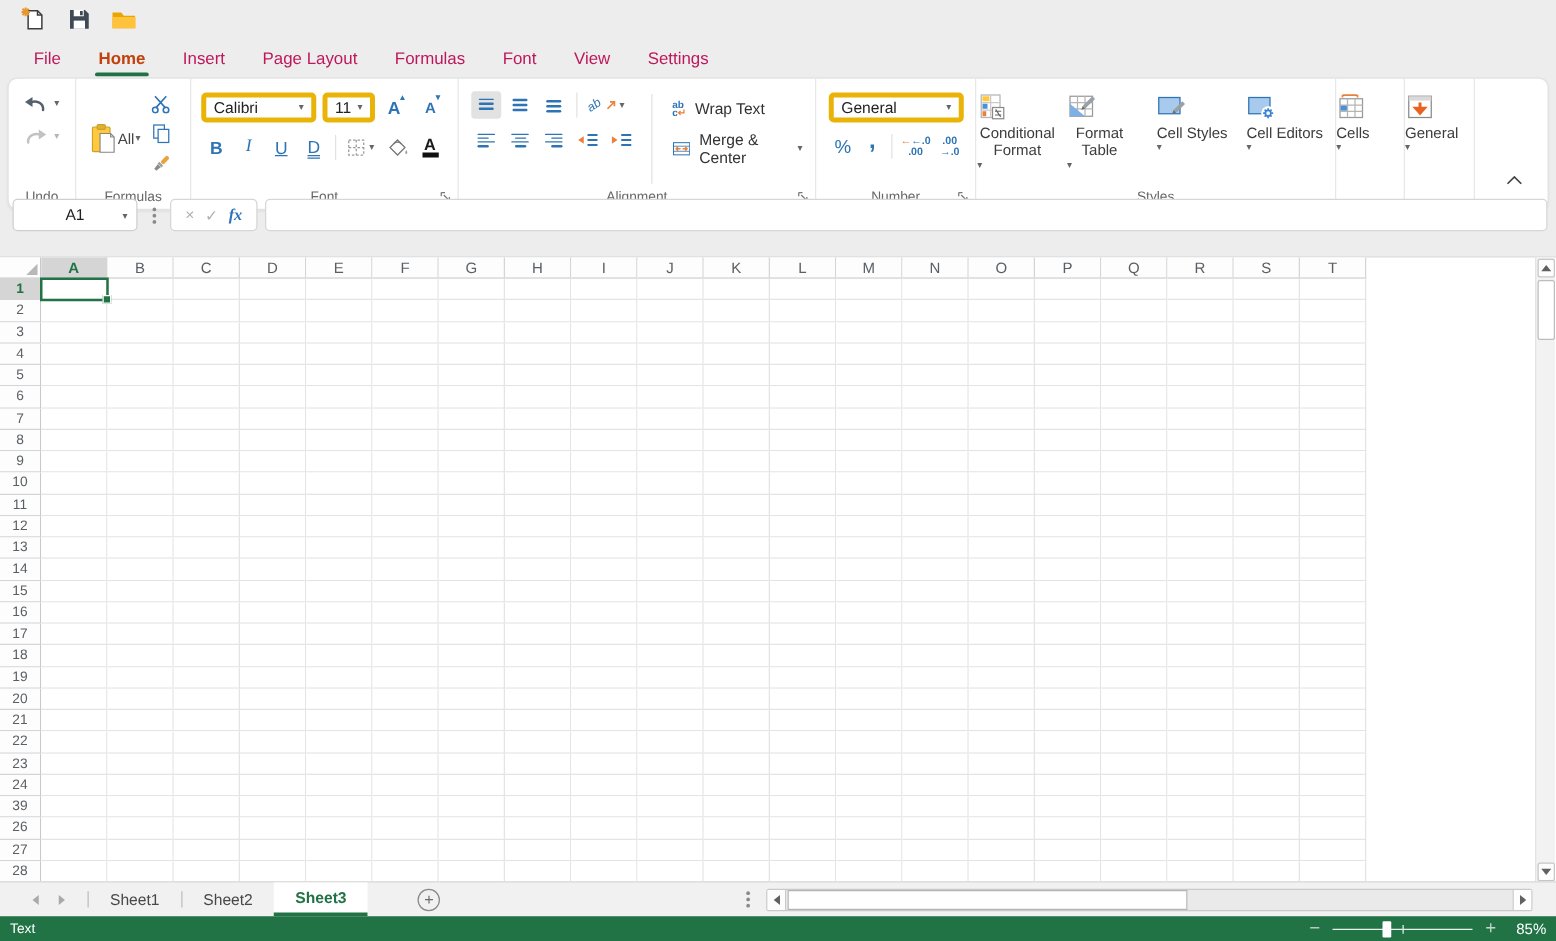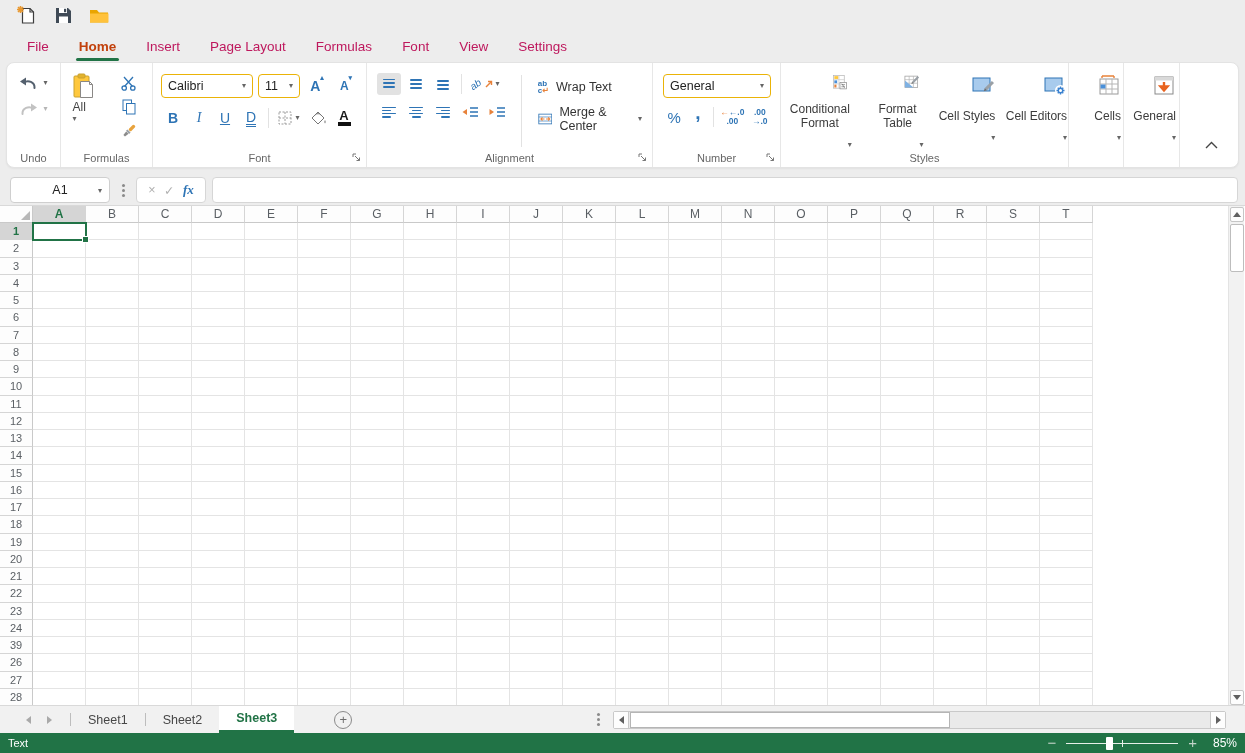--- a/index.html
+++ b/index.html
@@ -29,28 +29,28 @@
   .sbtn { display:flex; align-items:center; justify-content:center; border-radius:3px; cursor:pointer; }
   .sbtn.on { background:#e2e2e2; }
 
   
   .g-undo { width:54px; }
   .g-undo .col { padding-top:13px; display:flex; flex-direction:column; gap:12px; align-items:center; }
   .g-undo .row { display:flex; align-items:center; gap:5px; cursor:pointer; }
 
   
   .g-clip { width:92px; display:flex; gap:4px; justify-content:center; }
-  .paste { padding-top:10px; display:flex; flex-direction:column; gap:1px; cursor:pointer; width:40px; }
+  .paste { padding-top:10px; display:flex; align-items:center; gap:1px; cursor:pointer; width:40px; }
   .paste .plabel { font-size:12px; color:#444; }
   .cliptools { padding-top:10px; display:flex; flex-direction:column; gap:4px; }
   .cliptools .sbtn { width:24px; height:20px; }
 
   
   .g-font { width:214px; padding:11px 6px 18px 8px; }
-  .selbox { display:flex; align-items:center; border:1px solid #eab308; border-radius:4px; height:24px; padding:0 6px; background:#fff; cursor:pointer; font-size:12.5px; color:#222; }
+  .selbox { display:flex; align-items:center; border:4px solid #eab308; border-radius:4px; height:24px; padding:0 6px; background:#fff; cursor:pointer; font-size:12.5px; color:#222; }
   .selbox .caret { margin-left:auto; }
   .fontrow1 { display:flex; gap:5px; align-items:center; }
   .fontrow2 { display:flex; gap:2px; align-items:center; margin-top:9px; }
   .fbtn { width:24px; height:22px; font-size:14px; color:#2e74b5; }
   .b { font-weight:800; } .i { font-style:italic; font-family:"Liberation Serif",serif; }
   .u { text-decoration:underline; }
   .du { border-bottom:3px double #2e74b5; line-height:14px; }
   .vsep { width:1px; height:20px; background:#e2e2e2; margin:0 3px; }
   .growA { position:relative; font-size:14px; color:#2e74b5; font-weight:600; }
   .growA sup { font-size:7px; position:relative; top:-5px; color:#2e74b5; }
@@ -79,27 +79,27 @@
   .g-num { width:128px; padding:11px 8px 18px 10px; }
   .numrow { display:flex; align-items:center; gap:3px; margin-top:8px; }
   .pct { font-size:15px; color:#2e74b5; }
   .comma { font-size:19px; font-weight:800; color:#2e74b5; line-height:10px; padding-bottom:8px; }
   .decbtn { width:26px; height:22px; flex-direction:column; font-size:8.5px; line-height:9px; font-weight:700; color:#2e74b5; }
   .decbtn .o { color:#e8823a; font-style:normal; }
 
   
   .g-styles { width:288px; display:flex; justify-content:space-around; }
   .g-cells { width:55px; } .g-edit { width:56px; }
-  .bigbtn { display:flex; flex-direction:column; align-items:flex-end; padding-top:11px; gap:11px; cursor:pointer; width:70px; border-radius:4px; }
+  .bigbtn { display:flex; flex-direction:column; align-items:flex-start; padding-top:11px; gap:1px; cursor:pointer; width:70px; border-radius:4px; }
   .bigbtn .blabel { font-size:12px; line-height:14px; color:#3c3c3c; text-align:center; }
   .g-rest { flex:1 1 auto; position:relative; border-right:none; }
   .collapse { position:absolute; right:20px; bottom:14px; cursor:pointer; }
 
   
-  .fbar { top:174px; height:32px; display:flex; align-items:center; }
+  .fbar { top:156px; height:32px; display:flex; align-items:center; }
   .namebox { position:absolute; left:10px; top:3px; width:100px; height:26px; background:#fff; border:1px solid #cfcfcf; border-radius:4px; display:flex; align-items:center; justify-content:center; font-size:12.5px; color:#222; cursor:pointer; }
   .namebox .caret { position:absolute; right:7px; top:9px; }
   .vdots { width:3px; height:3px; border-radius:50%; background:#8a8a8a; box-shadow:0 -5px 0 #8a8a8a, 0 5px 0 #8a8a8a; }
   .fbar .vdots { position:absolute; left:122px; top:15px; }
   .fxbox { position:absolute; left:136px; top:3px; width:70px; height:26px; background:#fff; border:1px solid #d6d6d6; border-radius:4px; display:flex; align-items:center; justify-content:space-around; padding:0 7px; }
   .fxbox .x, .fxbox .ck { color:#b0b0b0; font-size:12.5px; cursor:pointer; }
   .fxbox .fx { color:#2e74b5; font-size:13px; font-style:italic; font-weight:700; font-family:"Liberation Serif",serif; cursor:pointer; }
   .finput { position:absolute; left:212px; right:7px; top:3px; height:26px; background:#fff; border:1px solid #d6d6d6; border-radius:4px; font-size:12.5px; padding:0 8px; outline:none; font-family:"Liberation Sans",sans-serif; }
 
   

